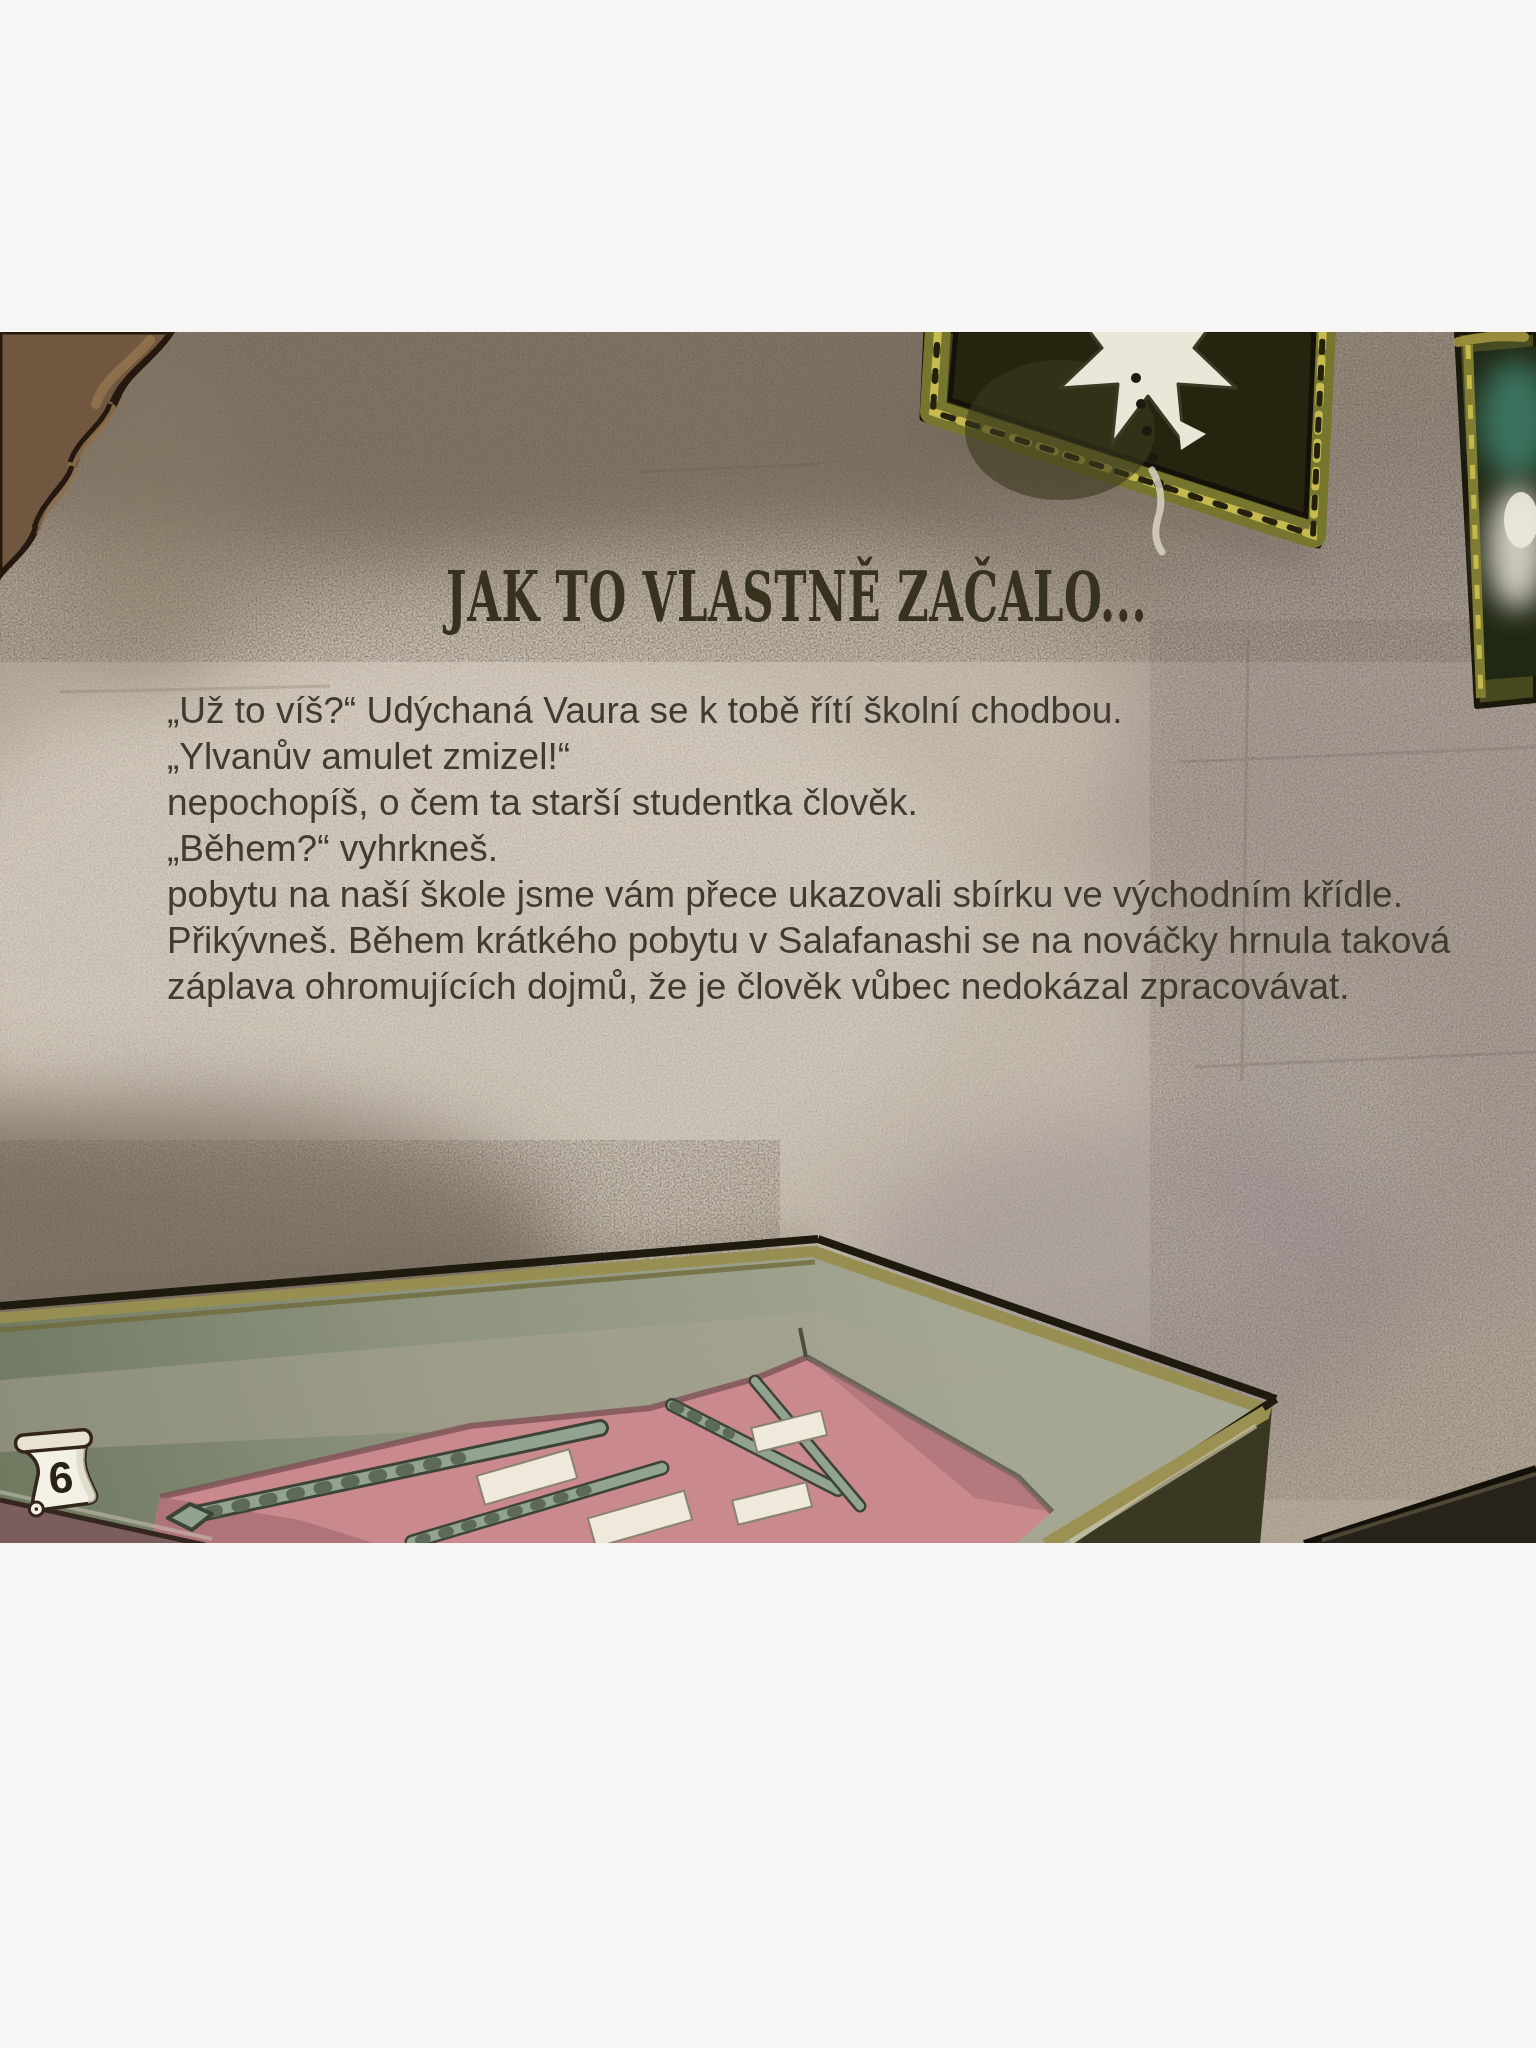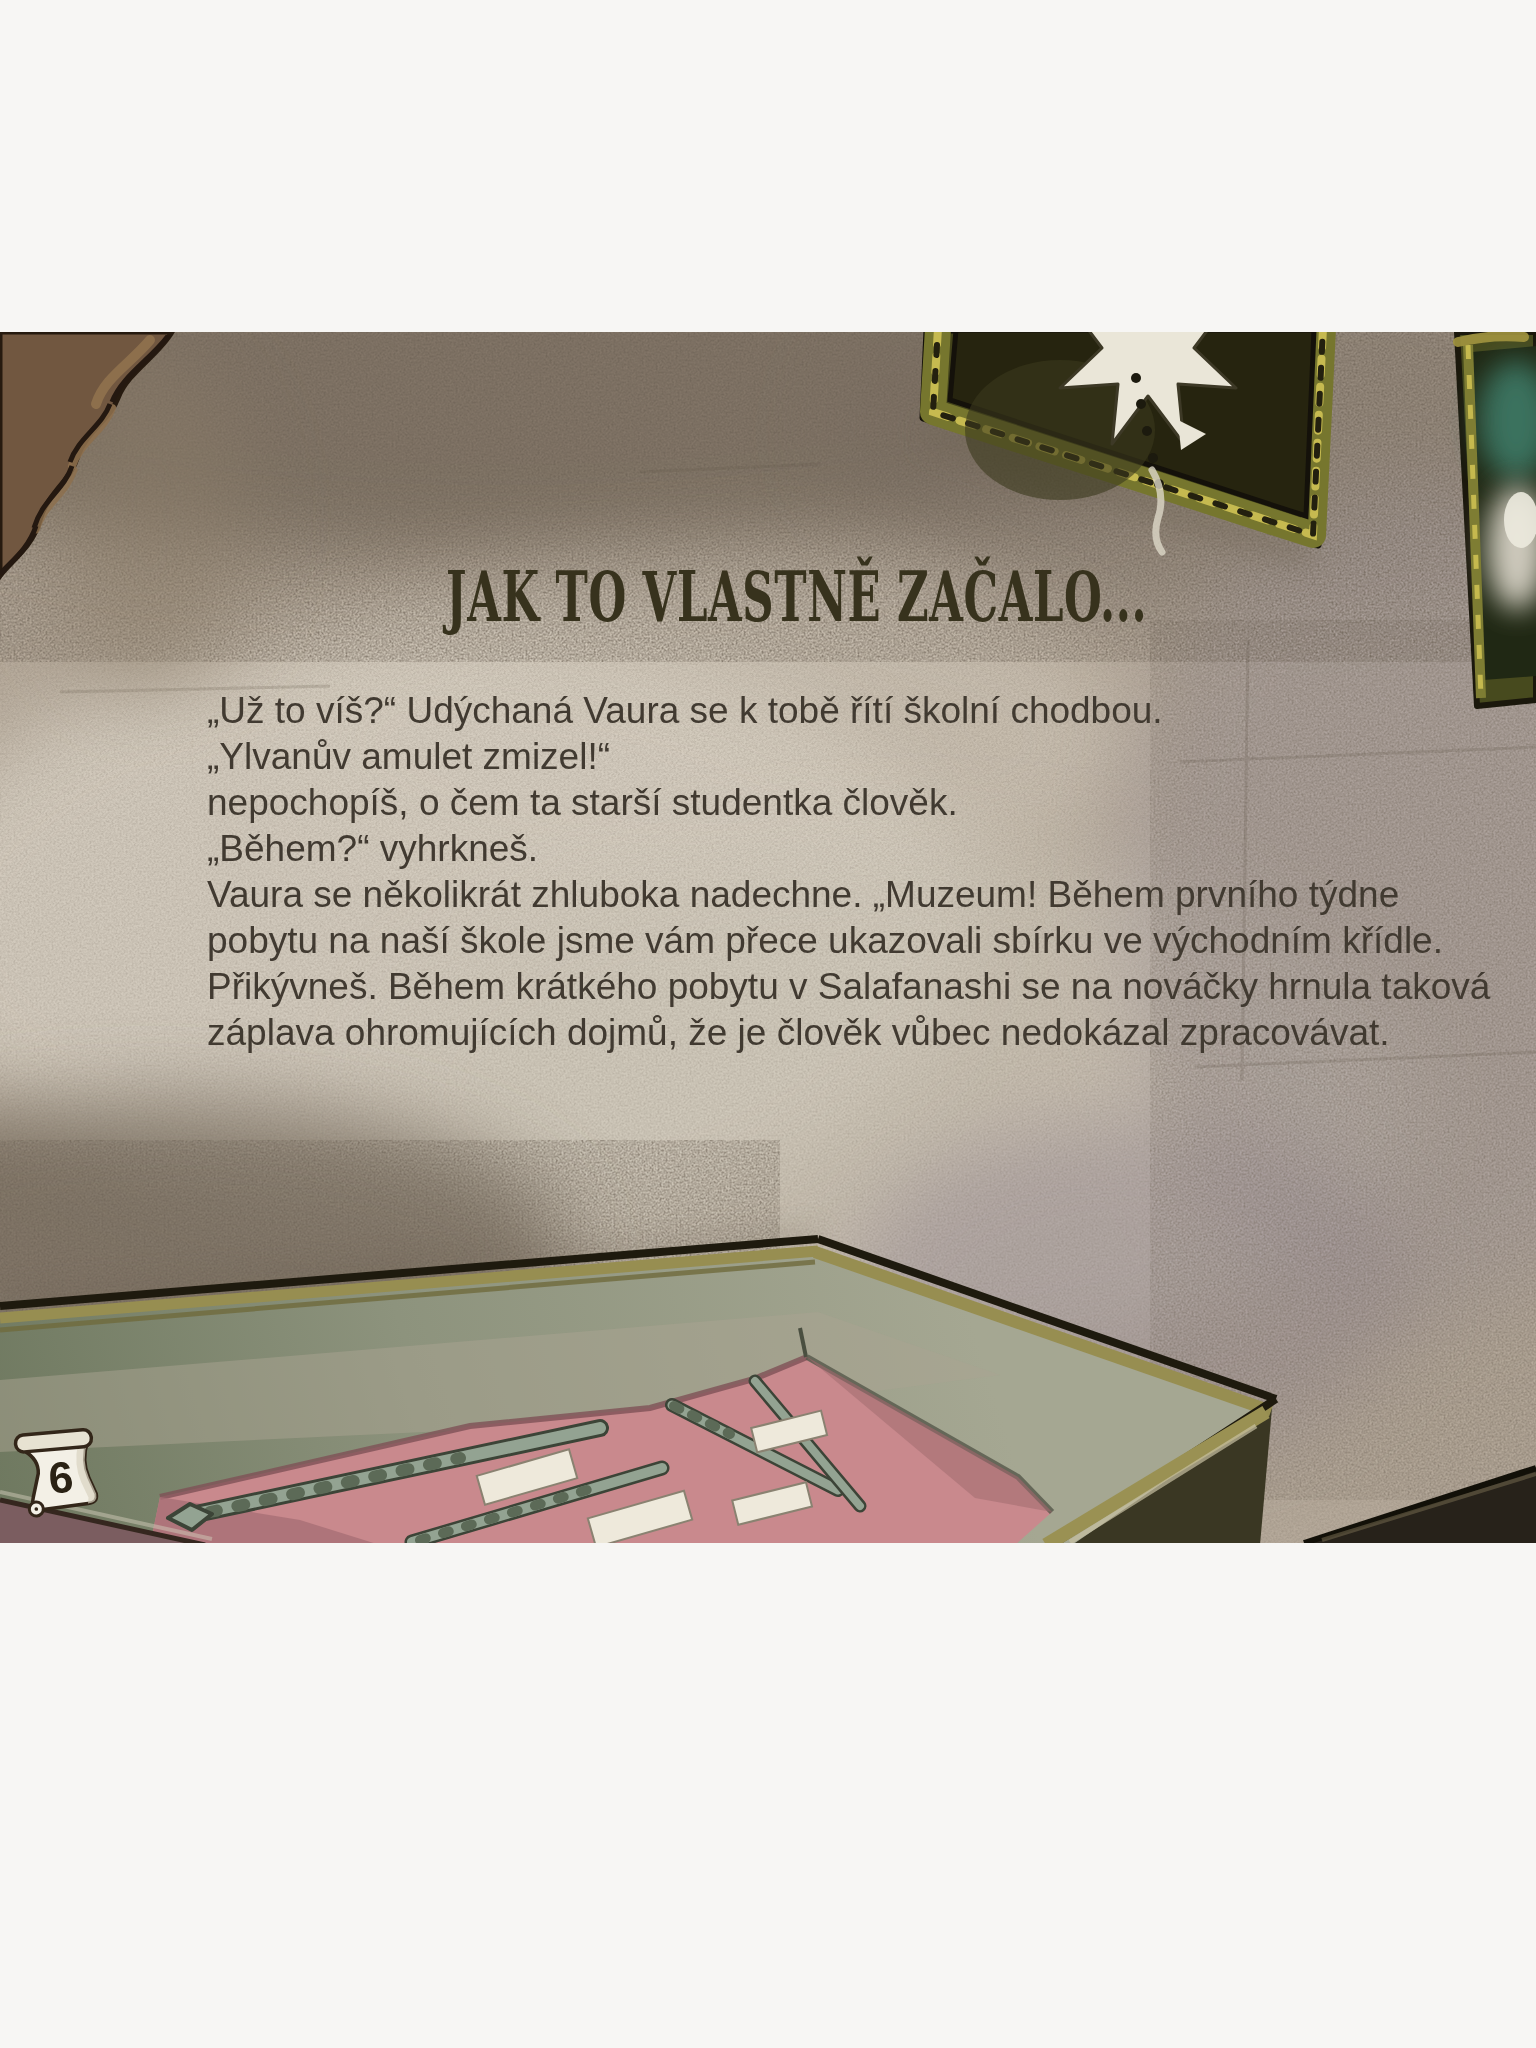--- a/index.html
+++ b/index.html
@@ -12,21 +12,21 @@
     font-family:"DejaVu Serif",serif;font-weight:bold;
     font-size:70px;line-height:70px;letter-spacing:1px;
     color:#37321d;white-space:nowrap;
     transform:scaleX(.62);transform-origin:0 0;
   }
   .story{
     position:absolute;left:167px;top:688px;
     font-family:"Liberation Sans",sans-serif;
     font-size:37px;line-height:46px;color:#413a31;
   }
-  .story .line{white-space:nowrap;height:46px;margin-left:40px;}
+  .story .line{white-space:nowrap;height:46px;}
 </style>
 </head>
 <body>
 
 <div class="page">
 
   <div class="illu">
     <svg width="1536" height="1211" viewBox="0 332 1536 1211" preserveAspectRatio="none" xmlns="http://www.w3.org/2000/svg">
       <defs>
         <filter id="speck" x="0%" y="0%" width="100%" height="100%">
@@ -185,19 +185,18 @@
     </svg>
   </div>
 
   <div class="chapter-title">JAK TO VLASTNĚ ZAČALO...</div>
 
   <div class="story">
     <div class="line">„Už to víš?“ Udýchaná Vaura se k tobě řítí školní chodbou.</div>
     <div class="line">„Ylvanův amulet zmizel!“</div>
     <div class="line">nepochopíš, o čem ta starší studentka člověk.</div>
     <div class="line">„Během?“ vyhrkneš.</div>
-    <div class="line">Vaura se několikrát zhluboka nadechne. „Muzeum! Během prvního týdne</div>
     <div class="line">pobytu na naší škole jsme vám přece ukazovali sbírku ve východním křídle.</div>
     <div class="line">Přikývneš. Během krátkého pobytu v Salafanashi se na nováčky hrnula taková</div>
     <div class="line">záplava ohromujících dojmů, že je člověk vůbec nedokázal zpracovávat.</div>
   </div>
 
 </div>
 
 </body></html>

